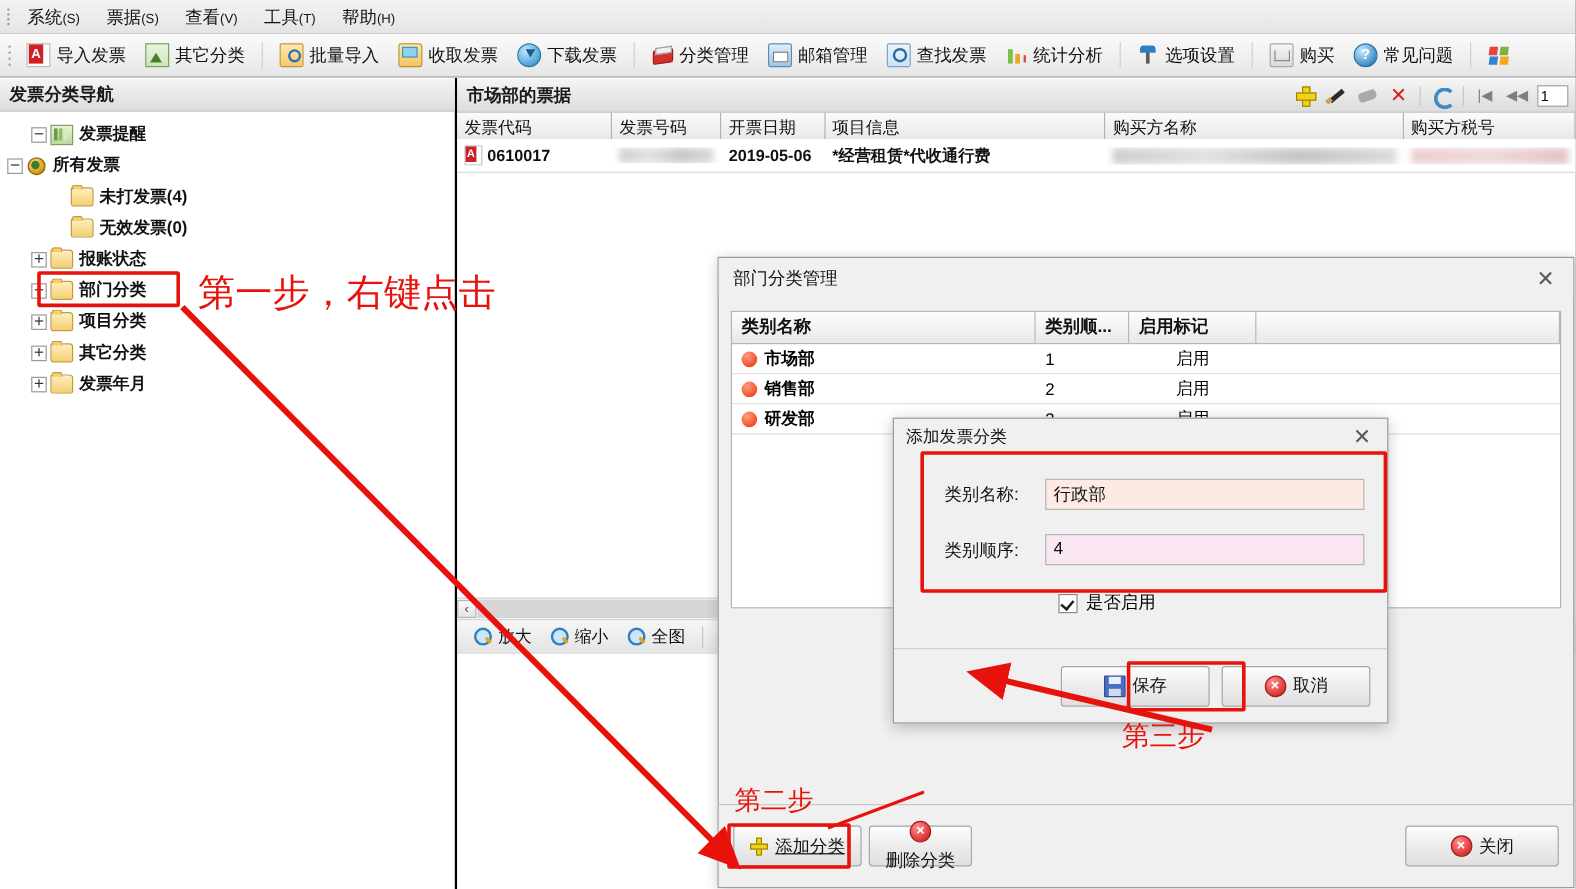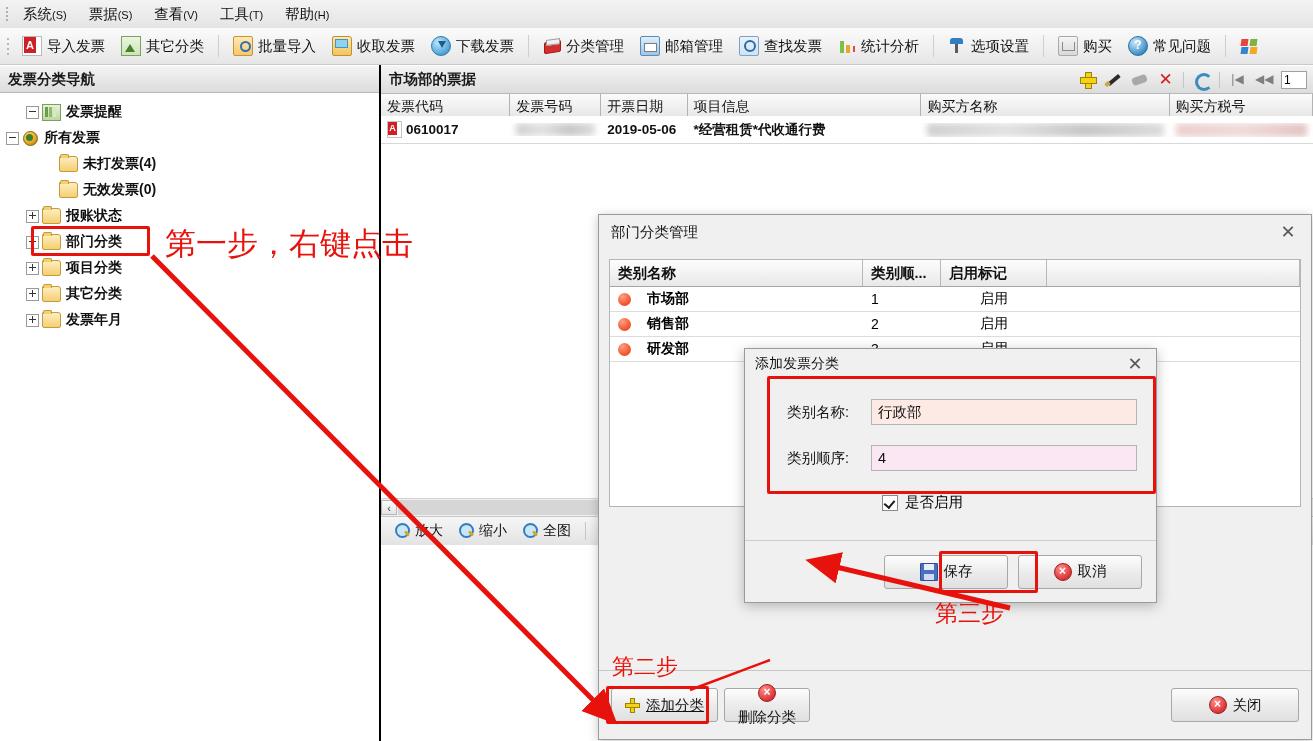--- a/index.html
+++ b/index.html
@@ -141,21 +141,21 @@
   .modal1{position:absolute;left:598px;top:214px;width:712px;height:524px;
     background:#f0f0f0;border:1px solid #9a9a9a;box-shadow:0 2px 10px rgba(0,0,0,.22);}
   .m1-title{height:34px;display:flex;align-items:center;justify-content:space-between;
     background:#f0f0f0;padding:0 6px 0 12px;}
   .m1-title .t{font-size:14.5px;color:#111;}
   .closeX{width:34px;height:28px;display:flex;align-items:center;justify-content:center;color:#5a5a5a;font-size:18px;}
   .m1-grid{position:absolute;left:10px;top:44px;right:10px;height:246px;background:#fff;border:1px solid #b5b5b5;overflow:hidden;}
   .m1-colhead{height:26px;display:flex;background:linear-gradient(to bottom,#fdfdfd,#e8e8e8);border-bottom:1px solid #a6a6a6;}
   .m1-colhead .c{border-right:1px solid #b8b8b8;padding:0 8px;line-height:26px;font-size:14.5px;font-weight:bold;color:#111;box-sizing:border-box;white-space:nowrap;overflow:hidden;}
   .m1-row{height:24px;display:flex;align-items:center;border-bottom:1px solid #dcdcdc;background:#fff;}
-  .m1-row .c{padding:0 8px;font-size:14px;box-sizing:border-box;display:flex;align-items:center;gap:16px;white-space:nowrap;}
+  .m1-row .c{padding:0 8px;font-size:14px;box-sizing:border-box;display:flex;align-items:center;gap:6px;white-space:nowrap;}
   .m1-row .c.nm{font-weight:bold;}
   .redball{width:13px;height:13px;border-radius:50%;flex:0 0 13px;
     background:radial-gradient(circle at 35% 28%,#ff9f84,#f2542c 65%,#cf3b17);}
   .m1-foot{position:absolute;left:0;right:0;bottom:0;height:68px;border-top:1px solid #c8c8c8;background:#f0f0f0;}
   .btn{display:inline-flex;align-items:center;justify-content:center;gap:6px;
     height:32px;padding:0 13px;font-size:14.5px;color:#111;
     background:linear-gradient(to bottom,#fdfdfd,#ececec 50%,#e0e0e0);
     border:1px solid #a7a7a7;border-radius:3px;white-space:nowrap;}
   .plusico{width:15px;height:15px;position:relative;flex:0 0 15px;}
   .plusico::before{content:"";position:absolute;left:5px;top:0;width:5px;height:15px;background:#f5d312;border:1px solid #9b8209;box-sizing:border-box;}

